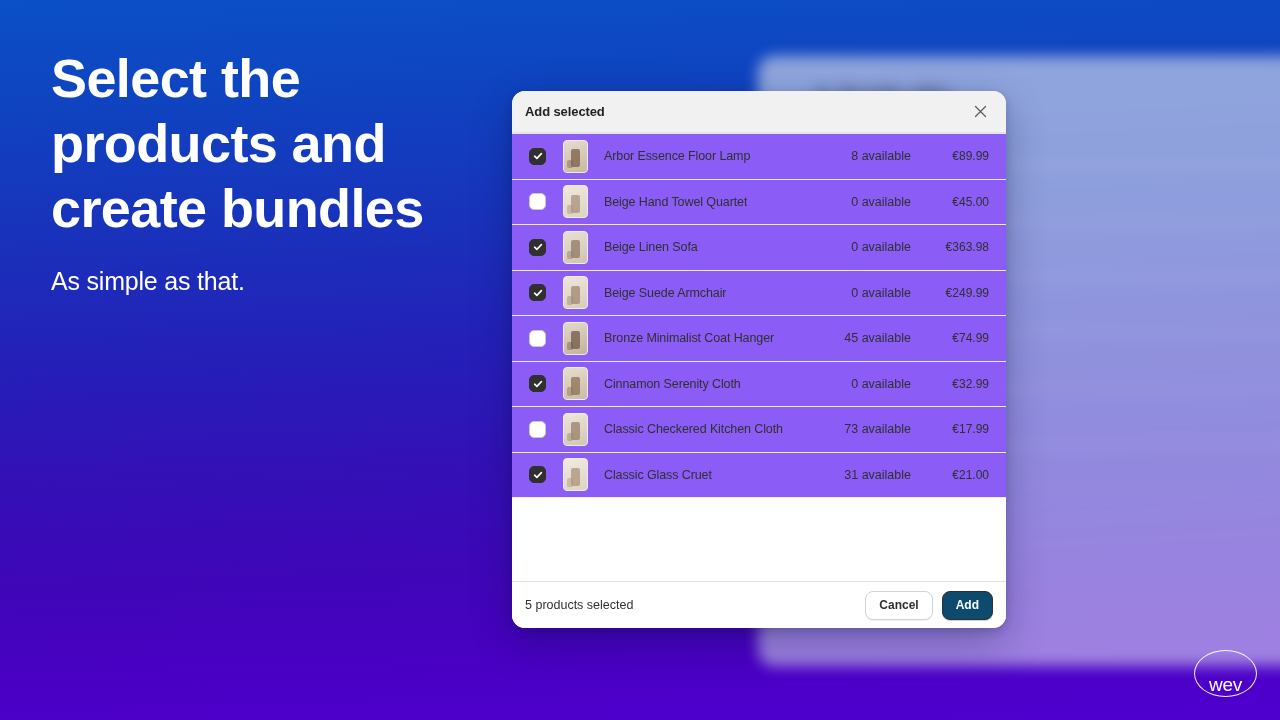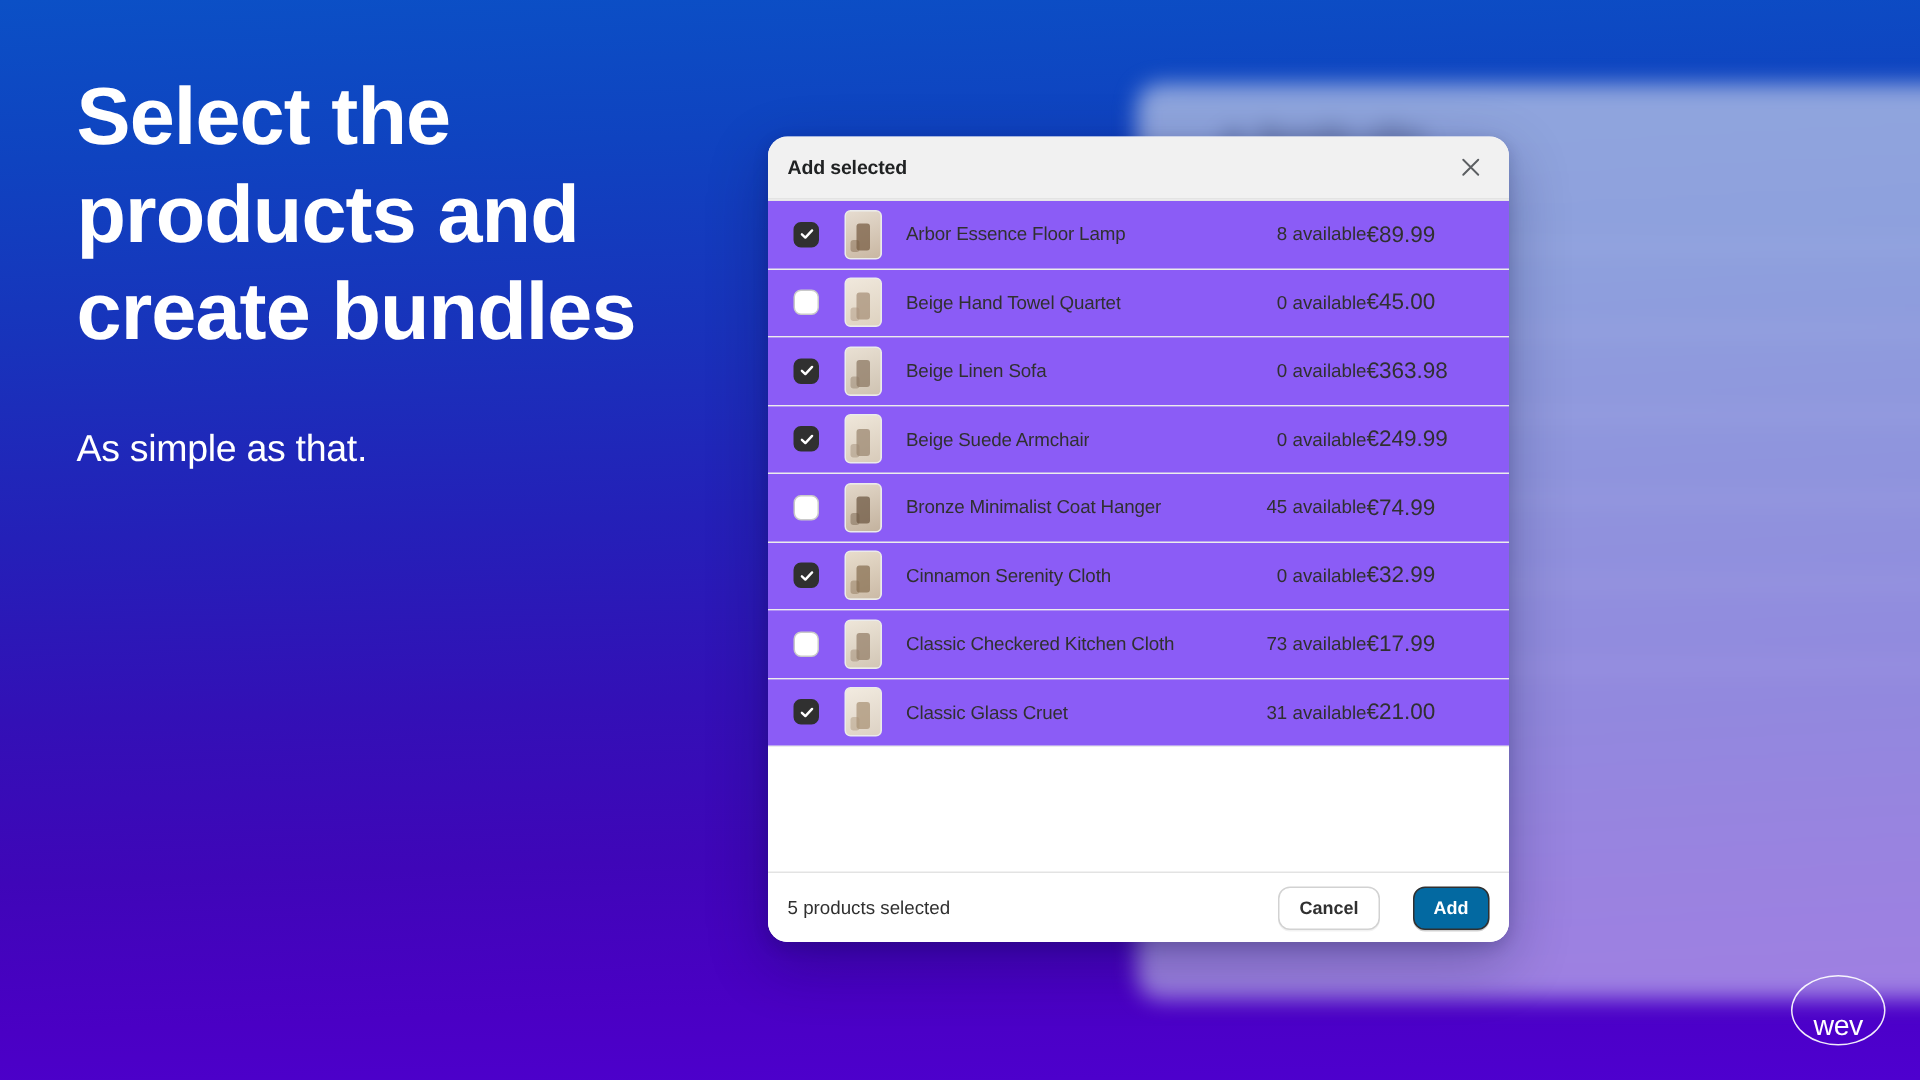--- a/index.html
+++ b/index.html
@@ -32,21 +32,21 @@
   }
   .hero h1 {
     color: #ffffff;
     font-size: 54px;
     line-height: 65px;
     font-weight: 700;
     letter-spacing: -0.6px;
   }
   .hero h1 .line { display: block; }
   .hero .sub {
-    margin-top: 44px;
+    margin-top: 26px;
     color: #ffffff;
     font-size: 25px;
     font-weight: 400;
     letter-spacing: -0.2px;
   }
 
   
   .bg-card {
     position: absolute;
     left: 758px; top: 56px;
@@ -206,56 +206,56 @@
   }
   .avail {
     margin-left: auto;
     font-size: 12.5px;
     color: #303030;
     text-align: right;
     white-space: nowrap;
   }
   .price {
     width: 78px;
-    text-align: left;
-    font-size: 15px;
+    text-align: right;
+    font-size: 12px;
     color: #303030;
     white-space: nowrap;
   }
 
   .modal-footer {
     height: 47px;
     flex: none;
     border-top: 1px solid #e3e3e3;
     background: #fff;
     display: flex; align-items: center;
     padding: 0 13px;
   }
   .selected-count {
     font-size: 12.5px;
     color: #303030;
   }
-  .footer-actions { margin-left: auto; display: flex; gap: 22px; align-items: center; }
+  .footer-actions { margin-left: auto; display: flex; gap: 9px; align-items: center; }
   .btn {
     font-family: "Liberation Sans", sans-serif;
     font-size: 12px;
     font-weight: 600;
     border-radius: 8px;
     padding: 6px 13px;
     cursor: pointer;
     line-height: 1.25;
   }
   .btn-cancel {
     background: #fff;
     color: #303030;
     border: 1px solid #d2d2d2;
     box-shadow: 0 1px 0 rgba(0,0,0,.05);
   }
   .btn-add {
-    background: #0369a1;
+    background: #0c4a6e;
     color: #ffffff;
     border: 1px solid #303030;
     box-shadow: 0 1px 0 rgba(0,0,0,.18);
   }
 
   
   .logo {
     position: absolute;
     right: 23px; bottom: 23px;
     width: 63px; height: 47px;

